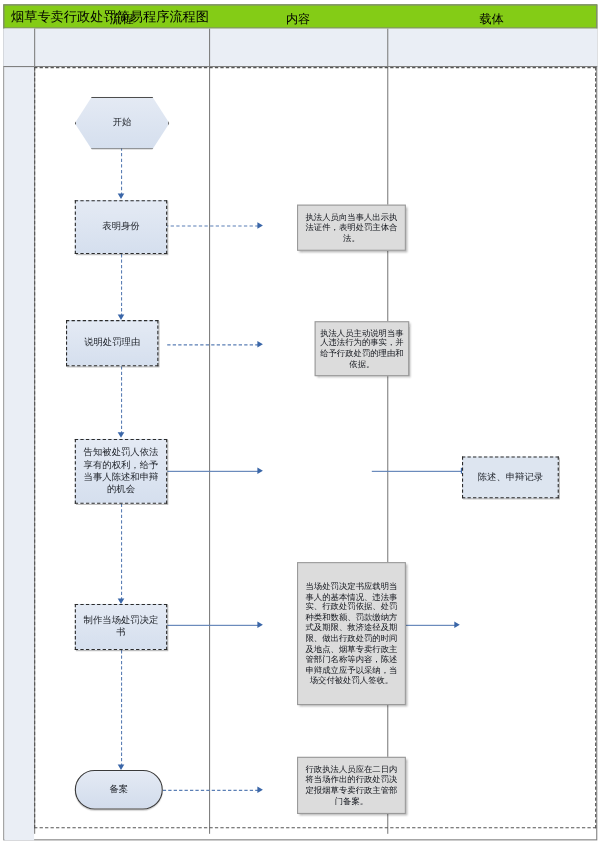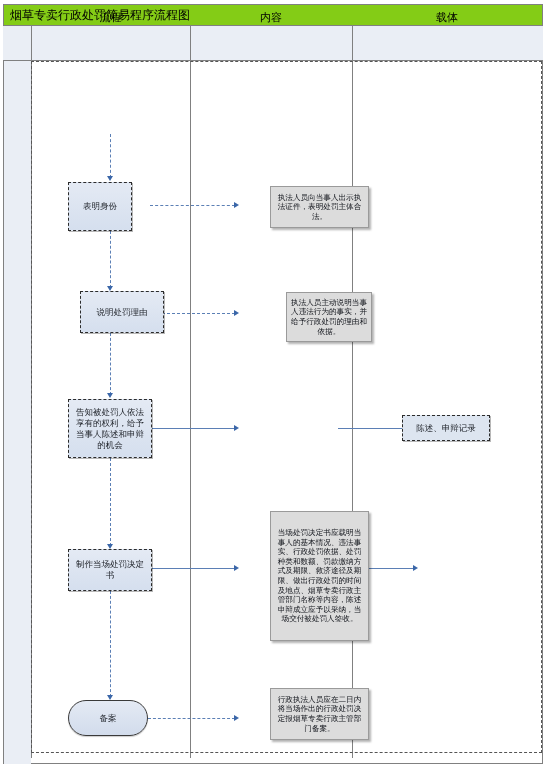--- a/index.html
+++ b/index.html
@@ -170,26 +170,29 @@
 
   <div class="hline solid" style="left:152px;top:568px;width:83px;"></div>
   <div class="arr-right" style="left:234px;top:564.5px;"></div>
 
   <div class="hline solid" style="left:338px;top:568px;width:76px;"></div>
   <div class="arr-right" style="left:413px;top:564.5px;"></div>
 
   <div class="hline" style="left:148px;top:718px;width:87px;"></div>
   <div class="arr-right" style="left:234px;top:714.5px;"></div>
 
-
-  <div class="shape proc" style="left:68px;top:182px;width:64px;height:49px;">
+  <div class="hexwrap" style="left:68px;top:88px;width:84px;height:46px;">
+    <div class="hex">开始</div>
+  </div>
+
+  <div class="shape proc" style="left:68px;top:182px;width:84px;height:49px;">
     <span>表明身份</span>
   </div>
 
-  <div class="shape proc" style="left:80px;top:291px;width:84px;height:42px;">
+  <div class="shape proc" style="left:60px;top:291px;width:84px;height:42px;">
     <span>说明处罚理由</span>
   </div>
 
   <div class="shape proc" style="left:68px;top:399px;width:84px;height:59px;">
     <span>告知被处罚人依法享有的权利，给予当事人陈述和申辩的机会</span>
   </div>
 
   <div class="shape proc" style="left:68px;top:549px;width:84px;height:42px;">
     <span>制作当场处罚决定书</span>
   </div>
@@ -208,18 +211,18 @@
 
 
   <div class="content-box" style="left:238px;top:511px;width:99px;height:130px;">
     <span>当场处罚决定书应载明当事人的基本情况、违法事实、行政处罚依据、处罚种类和数额、罚款缴纳方式及期限、救济途径及期限、做出行政处罚的时间及地点、烟草专卖行政主管部门名称等内容，陈述申辩成立应予以采纳，当场交付被处罚人签收。</span>
   </div>
 
   <div class="content-box" style="left:238px;top:688px;width:99px;height:52px;">
     <span>行政执法人员应在二日内将当场作出的行政处罚决定报烟草专卖行政主管部门备案。</span>
   </div>
 
-  <div class="carrier-box" style="left:402px;top:415px;width:88px;height:26px;">
+  <div class="carrier-box" style="left:420px;top:415px;width:88px;height:38px;">
     <span>陈述、申辩记录</span>
   </div>
 
 
 </div>
 
 </body></html>

